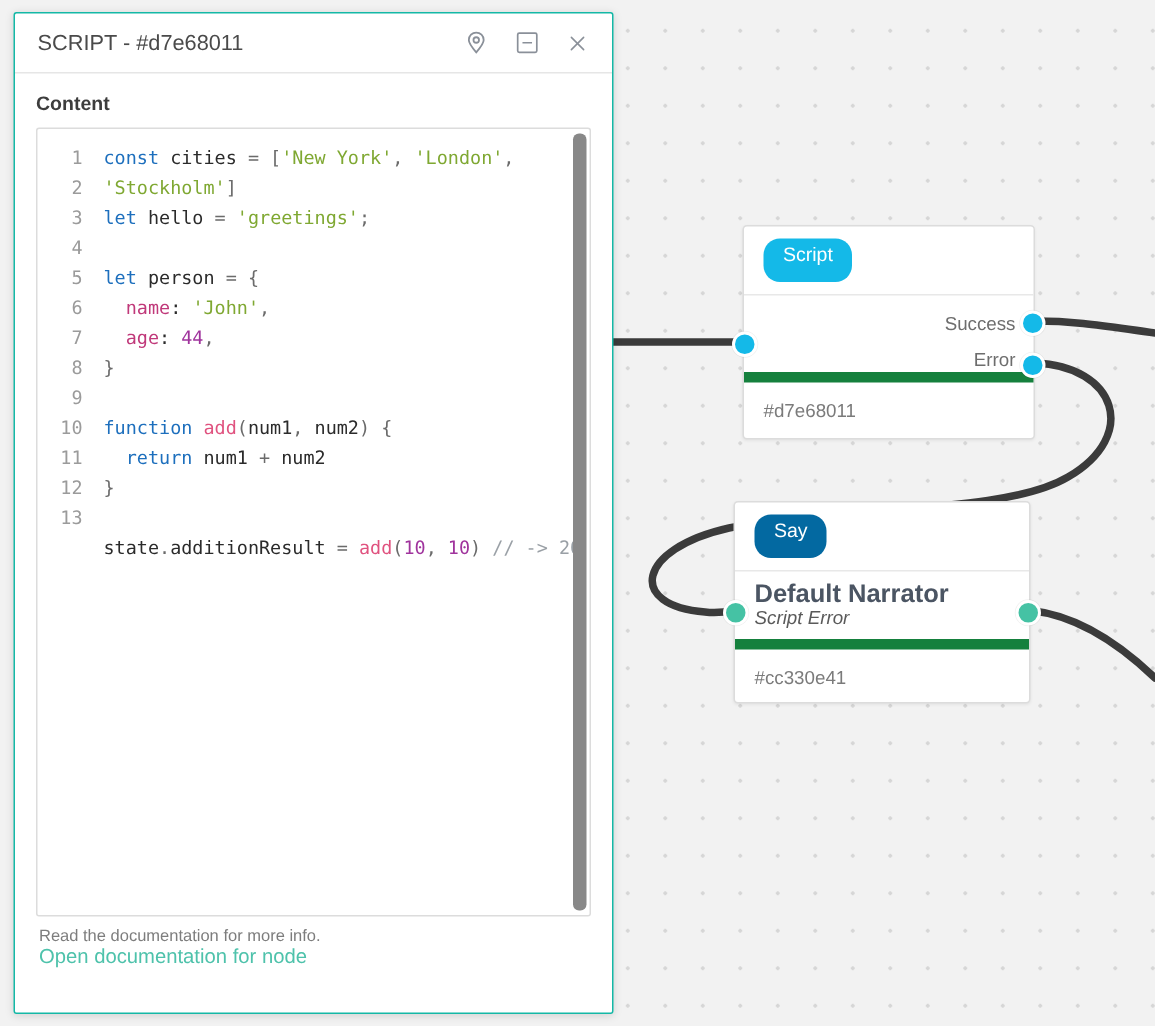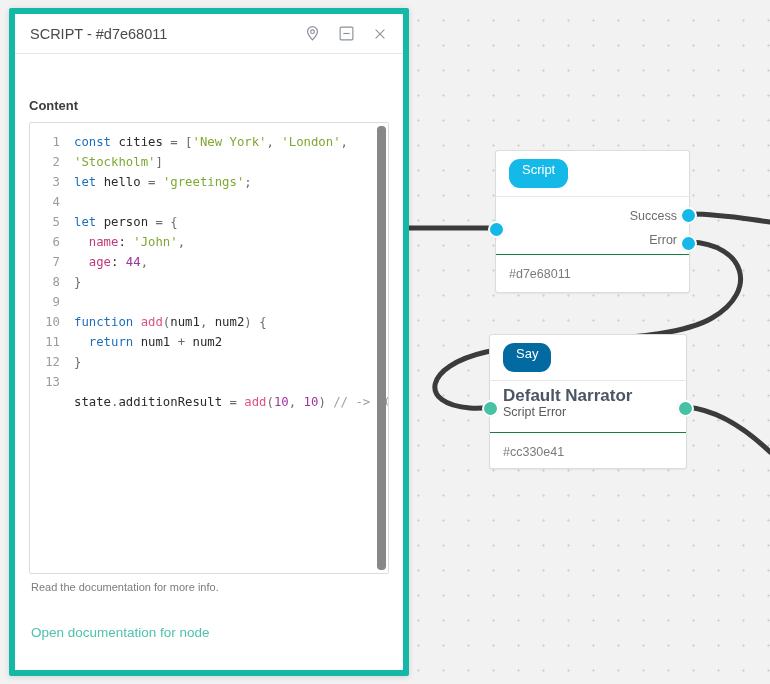--- a/index.html
+++ b/index.html
@@ -26,21 +26,21 @@
     position:absolute;background:#fff;border:1px solid #dcdcdc;
     border-radius:3px;box-sizing:border-box;
     box-shadow:0 1px 2px rgba(0,0,0,.06);
   }
   .node-head{height:46px;display:flex;align-items:center;padding-left:13px;
     border-bottom:1px solid #e8e8e8;box-sizing:border-box;}
   .badge{
     display:inline-block;color:#fff;font-size:13px;
     padding:4px 13px 10px;border-radius:11px;line-height:1.1;
   }
-  .node-body{box-sizing:border-box;border-bottom:1px solid #15803d;position:relative;}
+  .node-body{box-sizing:border-box;border-bottom:7px solid #15803d;position:relative;}
   .node-foot{height:38px;display:flex;align-items:center;padding-left:13px;
     box-sizing:border-box;color:#7b7b7b;font-size:12.5px;}
   .port-row{display:flex;justify-content:flex-end;align-items:center;
     padding-right:12px;font-size:12.5px;color:#6d6d6d;}
 
   .port{
     position:absolute;width:17px;height:17px;border-radius:50%;
     border:2px solid #fff;box-sizing:border-box;
     box-shadow:0 0 0 .5px rgba(0,0,0,.06);
   }
@@ -49,28 +49,28 @@
 
   
   #node-script{left:495px;top:150px;width:195px;height:143px;}
   #node-script .node-body{height:58px;padding-top:7px;}
   #node-script .port-row{height:24px;}
 
   
   #node-say{left:489px;top:334px;width:198px;height:135px;}
   #node-say .node-body{height:52px;padding:7px 0 0 13px;}
   .say-line1{font-size:17px;color:#4b5563;font-weight:bold;line-height:16px;}
-  .say-line2{font-size:12.5px;color:#5a5a5a;line-height:17px;}
+  .say-line2{font-size:12.5px;color:#5a5a5a;line-height:17px;font-style:italic;}
 
   
   #panel{
     position:absolute;left:9px;top:8px;width:400px;height:668px;
-    background:#fff;border:6px solid #14b8a6;border-radius:2px;
+    background:#fff;border:1px solid #14b8a6;border-radius:2px;
     box-shadow:0 1px 6px rgba(0,0,0,.13);box-sizing:border-box;
-    display:flex;flex-direction:column;gap:32px;
+    display:flex;flex-direction:column;
   }
   #panel-header{
     height:40px;min-height:40px;border-bottom:1px solid #e6e6e6;
     display:flex;align-items:center;padding:0 10px 0 15px;box-sizing:border-box;
   }
   #panel-title{font-size:14.5px;color:#4a4a4a;flex:1;}
   .hdr-btn{
     width:26px;height:26px;margin-left:8px;display:flex;
     align-items:center;justify-content:center;color:#8a9099;cursor:pointer;
   }

